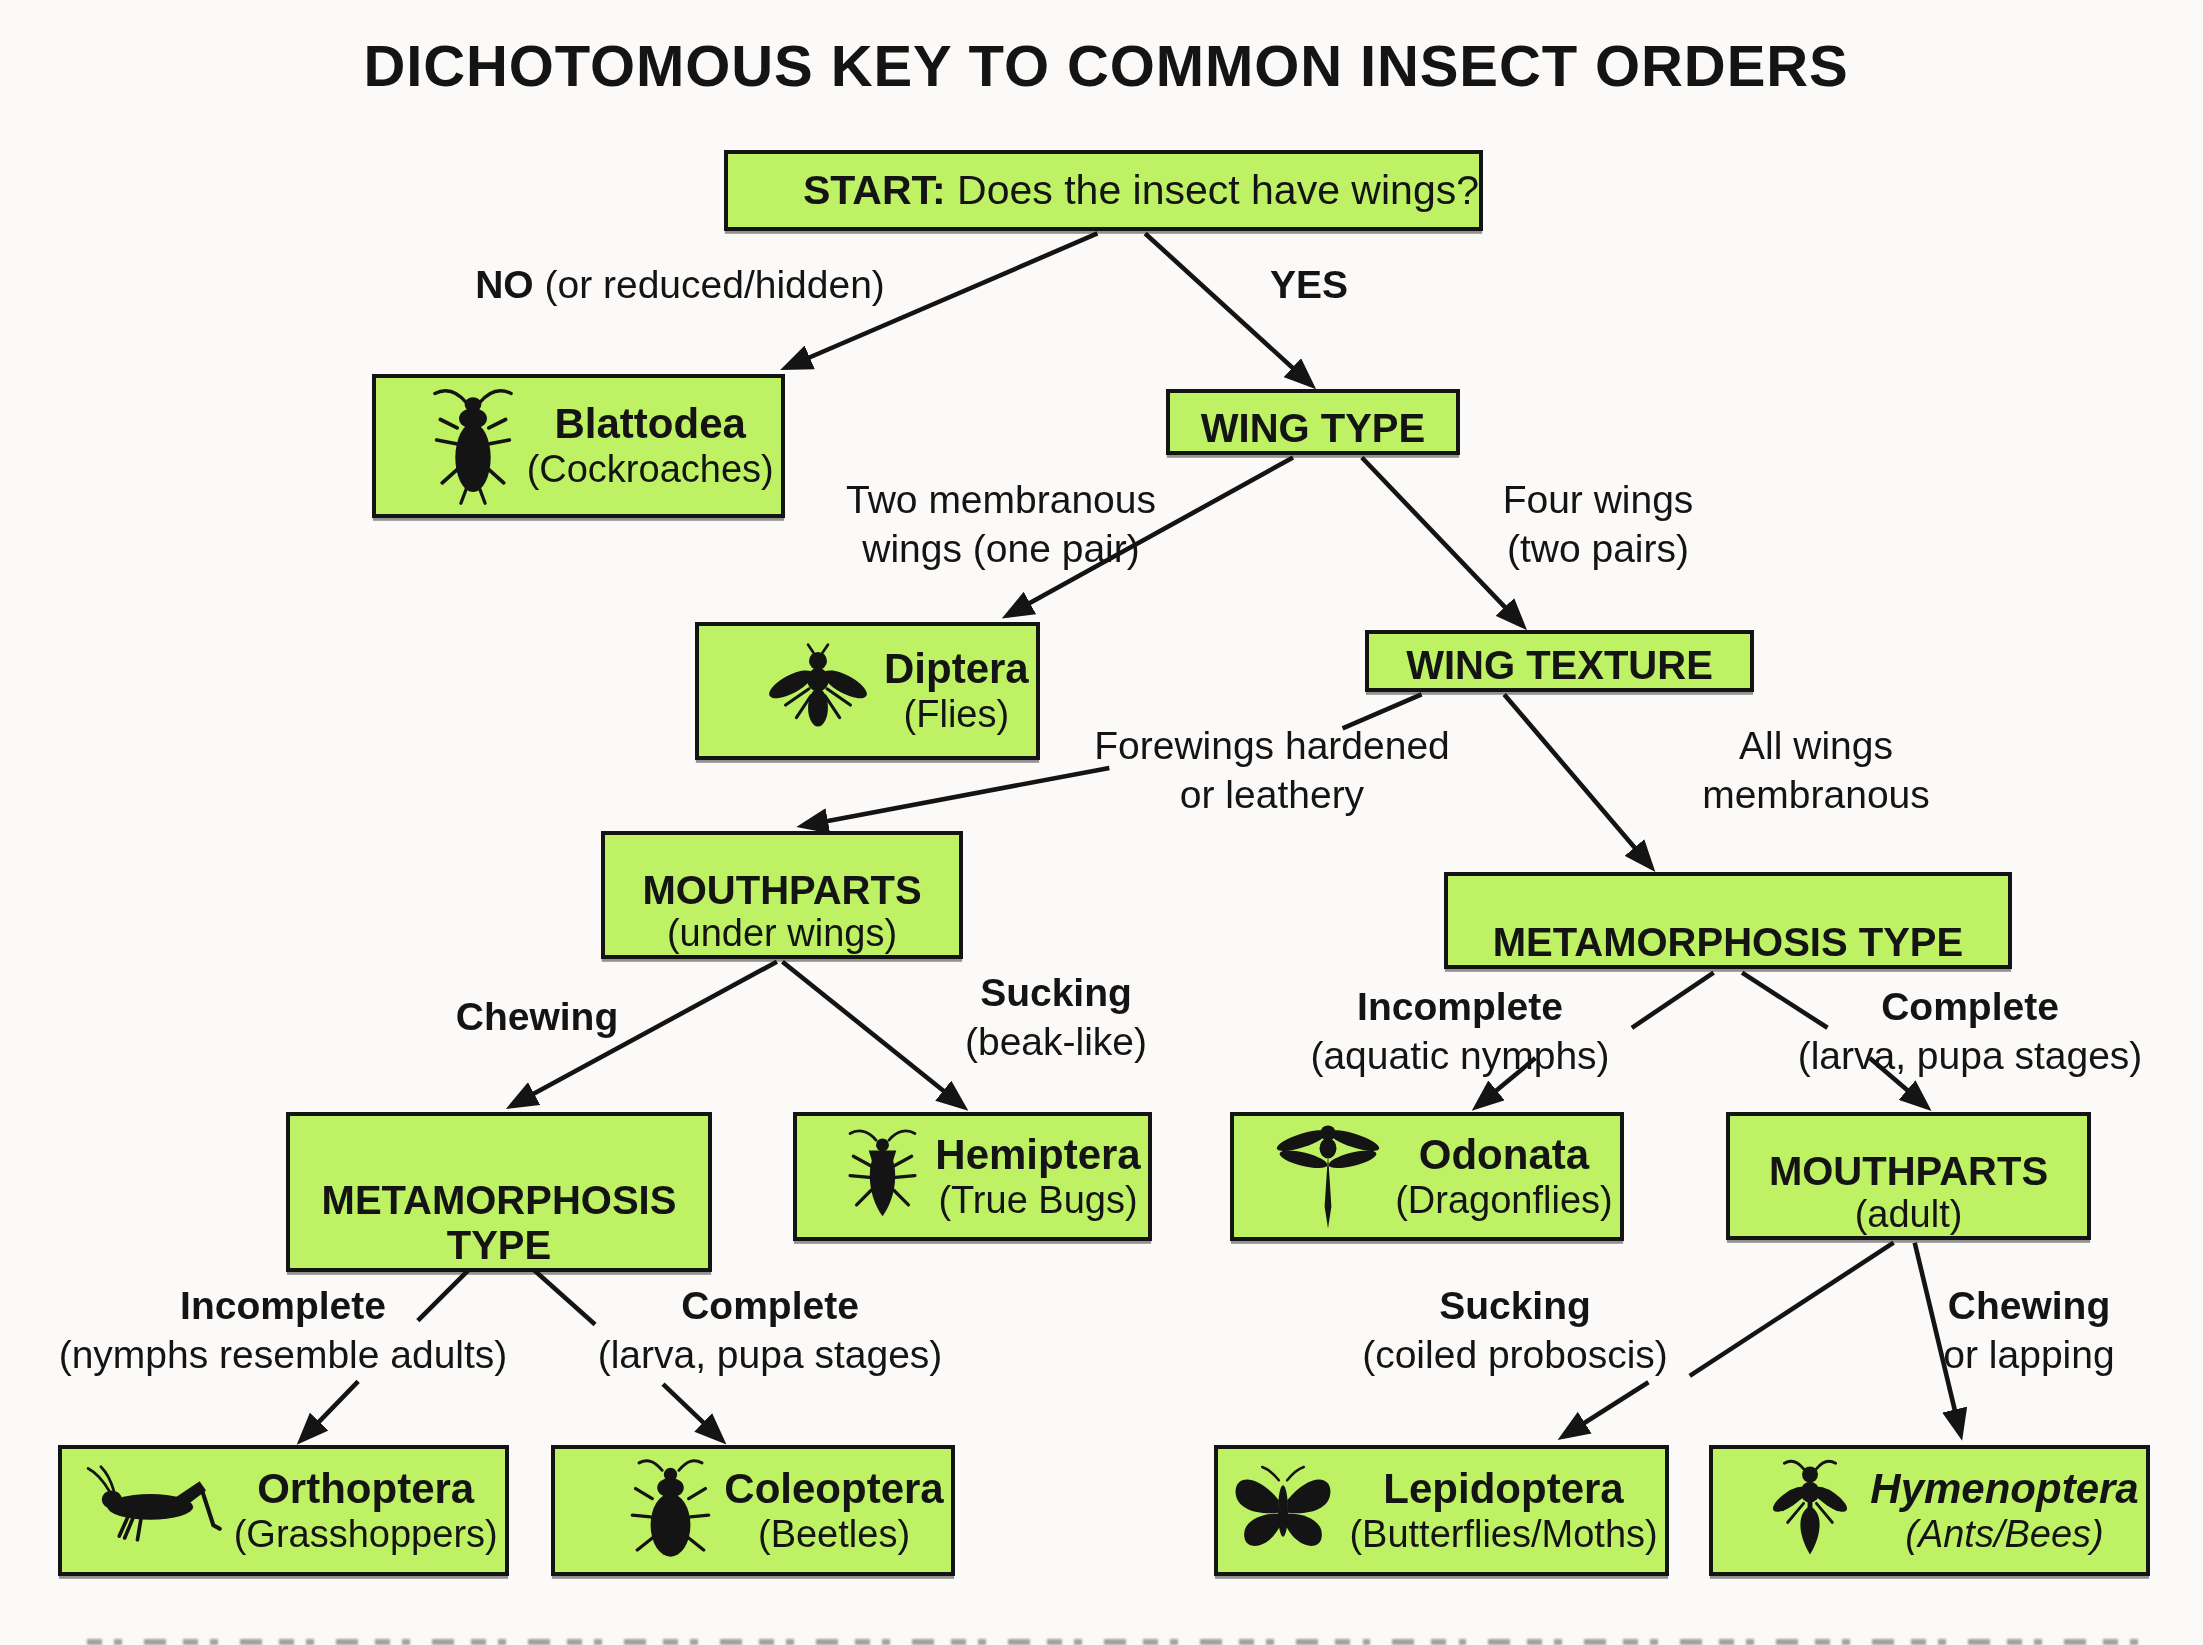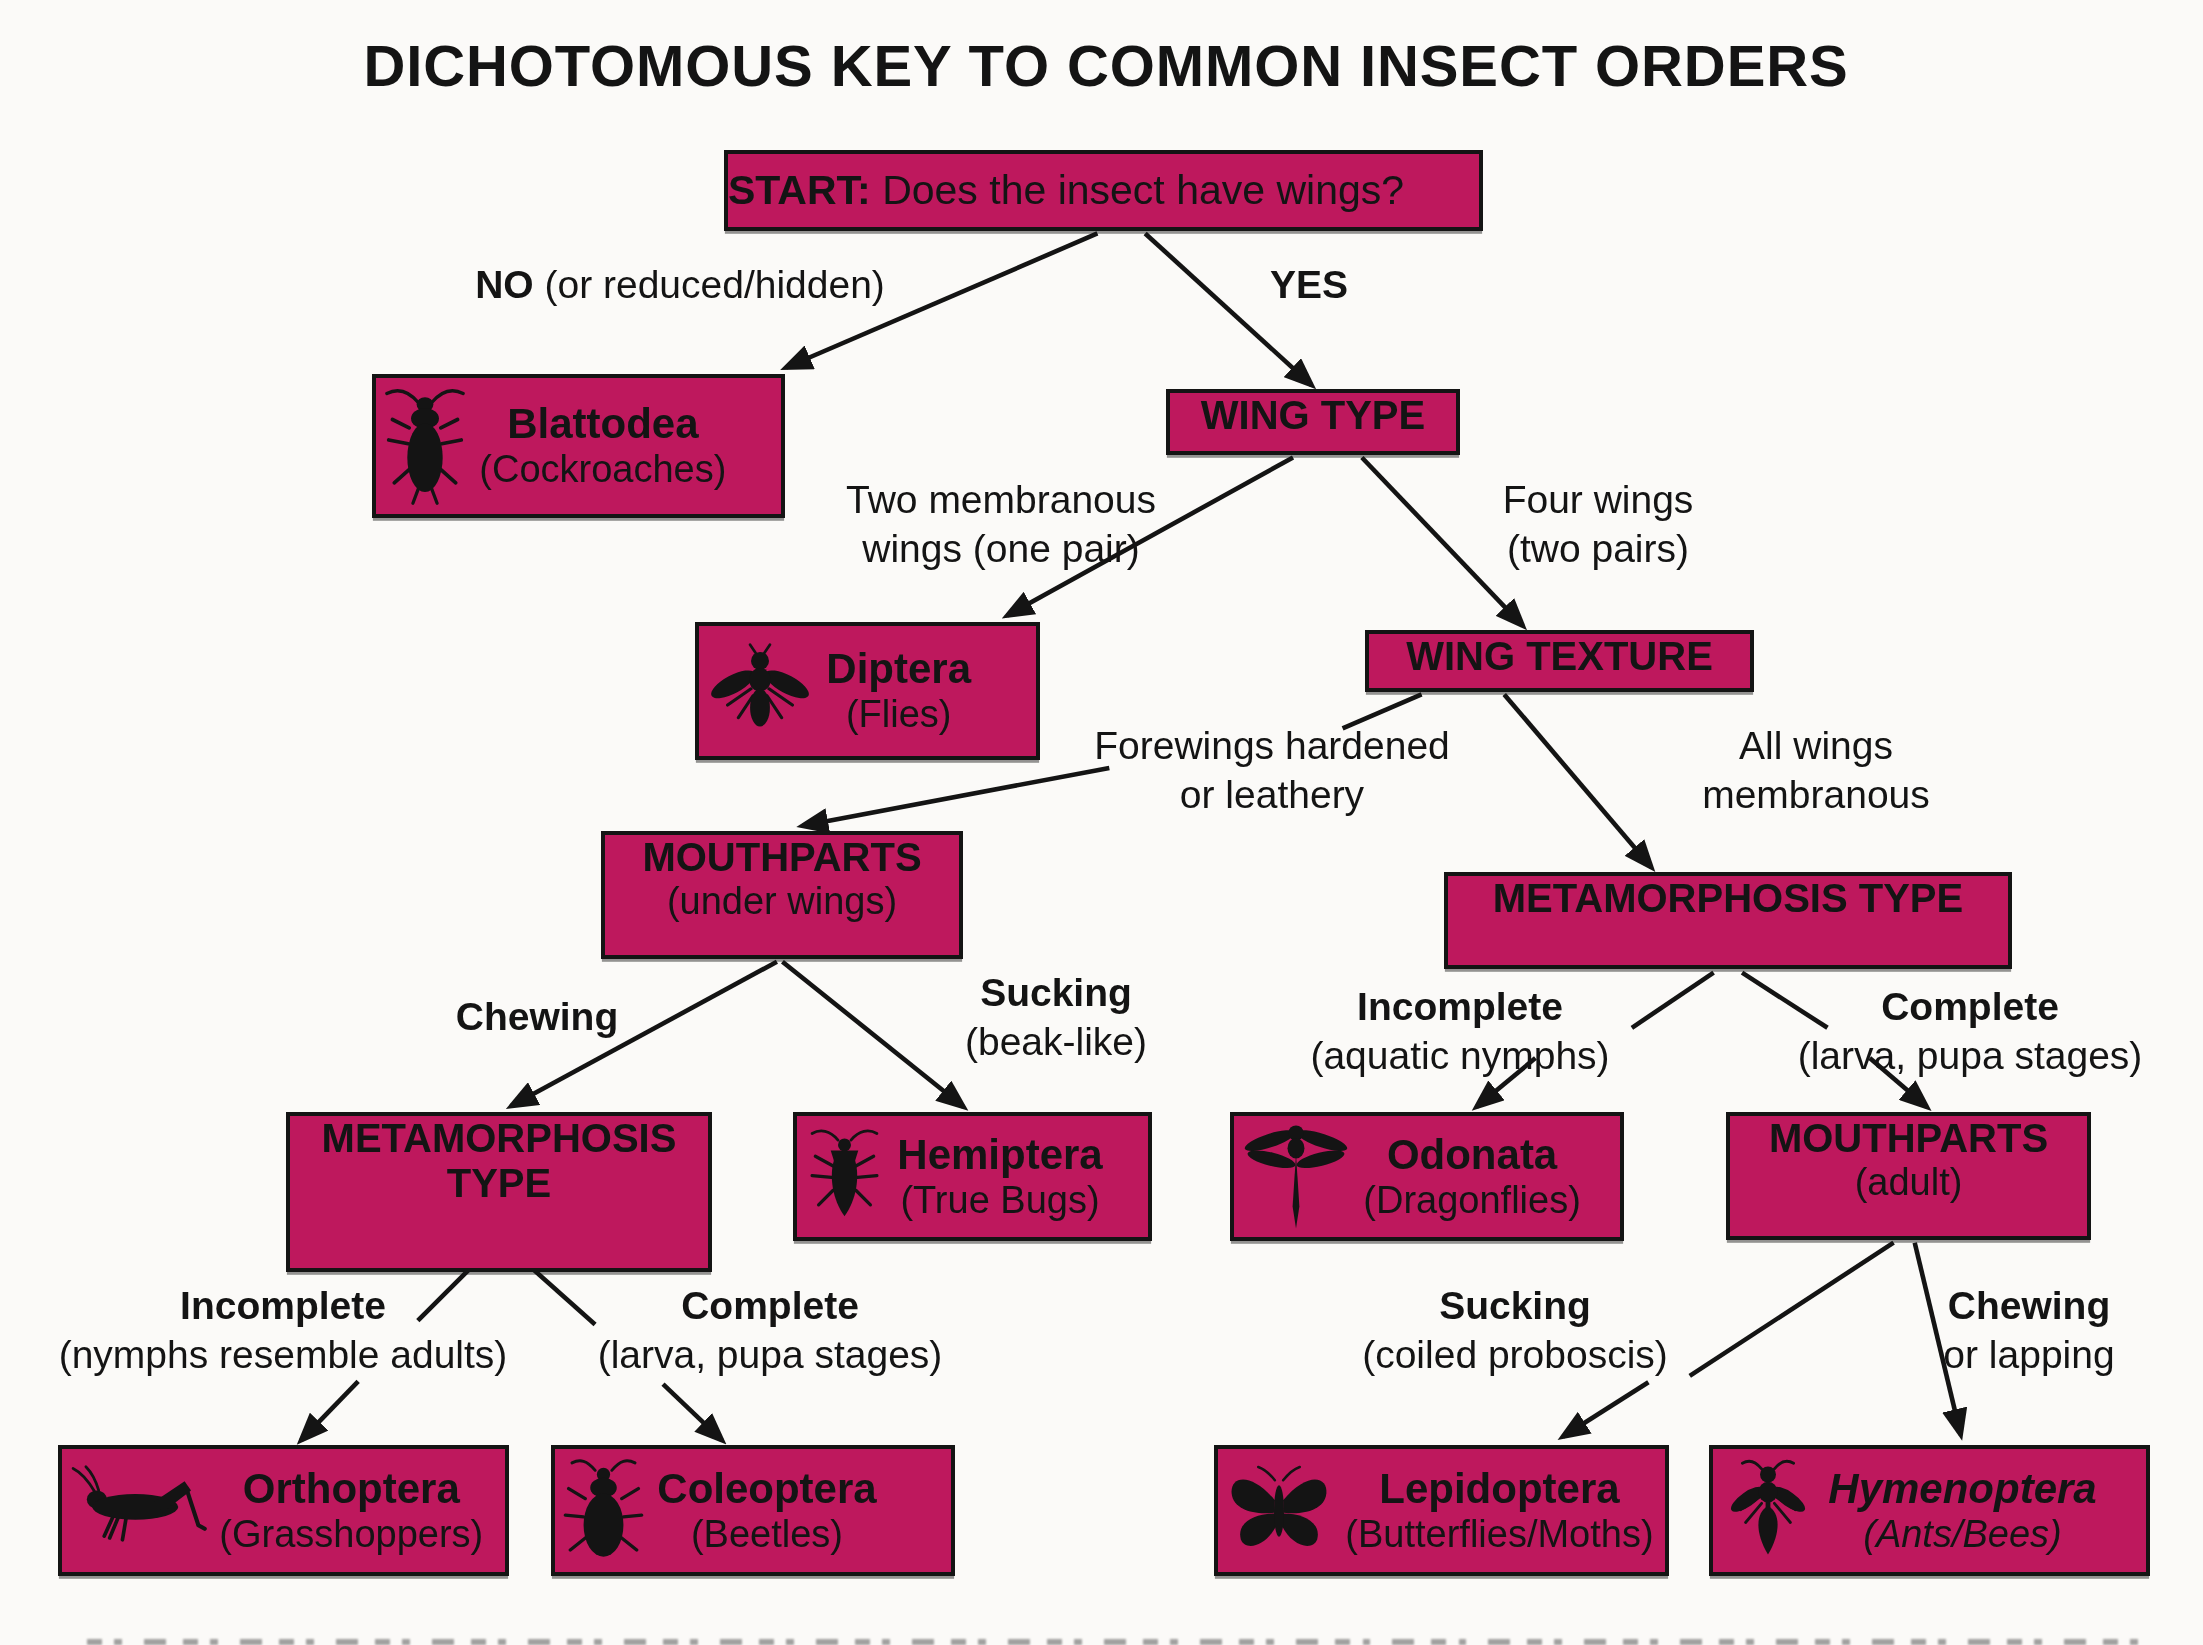--- a/index.html
+++ b/index.html
@@ -9,23 +9,23 @@
     font-family:"Liberation Sans",sans-serif;
   }
   .title{
     position:absolute;left:0;top:27.5px;width:100%;margin:4px;
     text-align:center;font-size:58px;font-weight:bold;letter-spacing:0.9px;
   }
   .wires{position:absolute;left:0;top:0;z-index:1;}
   .wires line{stroke:#141414;stroke-width:5;}
   .box{
     position:absolute;z-index:2;box-sizing:border-box;
-    background:#be185d;border:4.6px solid #141414;
+    background:#bef264;border:4.6px solid #141414;
     box-shadow:0 3.7px 0 -0.9px rgba(20,20,20,.45);
-    display:flex;align-items:center;justify-content:flex-start;
+    display:flex;align-items:center;justify-content:flex-end;
   }
   .dec{flex-direction:column;text-align:center;line-height:1.12;}
   .dec .main{font-size:40px;font-weight:bold;}
   .dec .sub{font-size:38px;}
   .startline{font-size:41px;white-space:nowrap;}
   .b{font-weight:bold;}
   .taxon{flex-direction:row;gap:12px;padding:0 7.3px;}
   .taxon .ticon{flex:0 0 auto;display:flex;align-items:center;justify-content:center;}
   .taxon .ttext{text-align:center;line-height:1.14;}
   .taxon .order{font-size:42px;font-weight:bold;}

